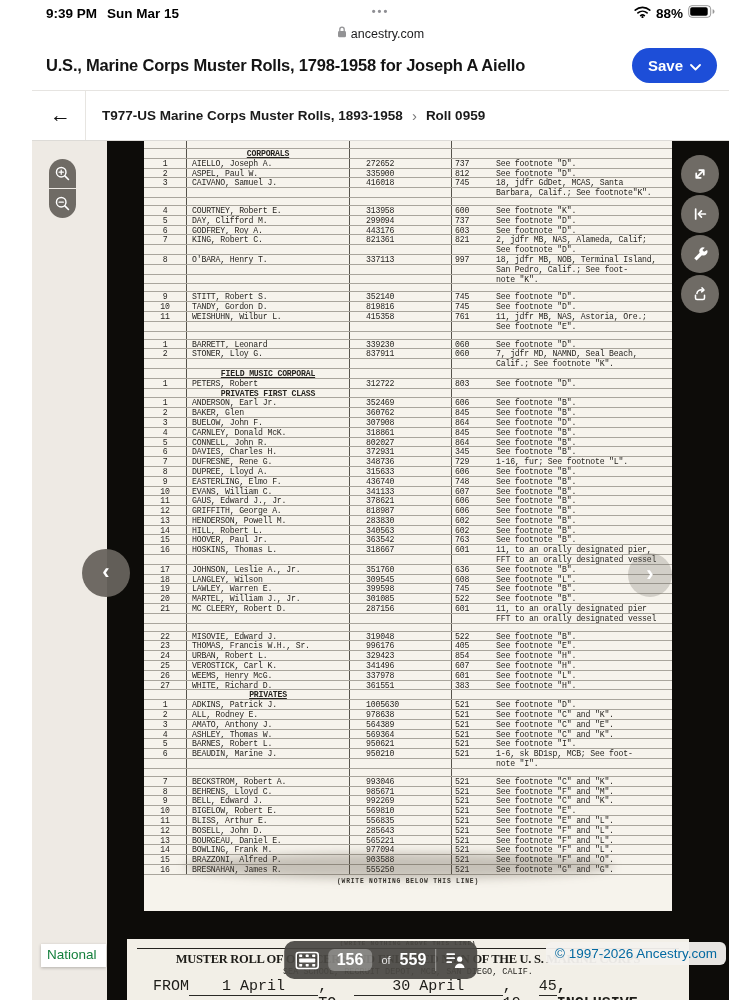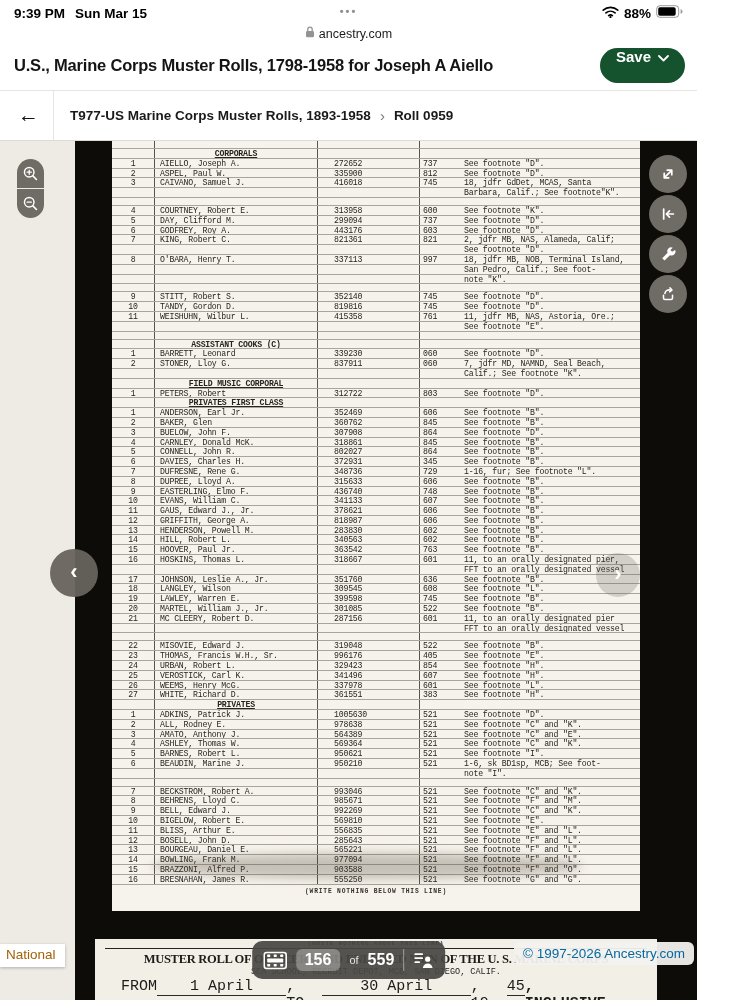--- a/index.html
+++ b/index.html
@@ -1,29 +1,29 @@
 <!DOCTYPE html>
 <html><head>
 <meta charset="utf-8">
 <style>
   html,body{margin:0;padding:0;background:#fff;}
-  .app{position:relative;width:697px;height:1000px;overflow:hidden;font-family:"Liberation Sans",sans-serif;background:#fff;}
+  .app{position:relative;width:697px;height:1000px;overflow:hidden;font-family:"Liberation Sans",sans-serif;background:#fff;padding-left:32px;}
 
   
   .statusbar{position:relative;height:22px;display:flex;align-items:center;justify-content:space-between;padding:2px 14px 0 14px;font-size:13.5px;font-weight:600;color:#000;}
   .status-left{display:flex;gap:10px;}
   .status-center{position:absolute;left:50%;top:5px;transform:translateX(-50%);color:#8e8e93;font-size:11px;letter-spacing:2px;font-weight:700;}
   .status-right{display:flex;align-items:center;gap:5px;}
   .urlbar{height:17px;display:flex;align-items:flex-end;justify-content:center;gap:4px;font-size:12.5px;color:#1c1c1e;font-weight:400;}
   .urlbar svg{opacity:.65}
 
   
   .titlebar{height:49px;display:flex;align-items:center;justify-content:space-between;padding:0 12px 0 14px;border-bottom:1px solid #e6e4e1;}
   .page-title{font-size:16.5px;font-weight:700;color:#141414;letter-spacing:-.2px;}
-  .save-btn{display:flex;gap:7px;background:#14532d;color:#fff;border:none;border-radius:18px;height:35px;padding:0 16px;font-size:15px;font-weight:600;font-family:"Liberation Sans",sans-serif;cursor:pointer;}
+  .save-btn{display:flex;align-items:center;gap:7px;background:#1d4ed8;color:#fff;border:none;border-radius:18px;height:35px;padding:0 16px;font-size:15px;font-weight:600;font-family:"Liberation Sans",sans-serif;cursor:pointer;}
 
   
   .crumbbar{height:49px;display:flex;align-items:center;border-bottom:1px solid #dddbd7;}
   .back-arrow{font-size:21px;color:#111;padding:0 14px 2px 18px;cursor:pointer;}
   .crumb-divider{width:1px;align-self:stretch;background:#e7e5e1;}
   .crumb-text{margin-left:16px;font-size:13.5px;font-weight:700;color:#1a1a1a;display:flex;align-items:center;gap:9px;}
   .crumb-sep{color:#777;font-weight:400;font-size:15px;}
 
   
   .viewer{position:relative;height:862px;background:#eeeae4;overflow:hidden;}
@@ -68,21 +68,21 @@
   .nav-next{position:absolute;right:57px;top:412px;width:44px;height:44px;border-radius:50%;background:rgba(103,99,93,.25);border:none;color:#fff;font-size:22px;cursor:pointer;display:flex;align-items:center;justify-content:center;padding:0 0 2px 0;}
   .nav-prev span,.nav-next span{font-family:"Liberation Sans",sans-serif;font-weight:700;}
 
   .pager{position:absolute;left:50%;top:800px;transform:translateX(-50%);height:38px;background:rgba(73,71,67,.93);border-radius:10px;display:flex;align-items:center;gap:9px;padding:0 11px;color:#fff;}
   .pager .count-box{background:rgba(255,255,255,.30);border-radius:6px;padding:2px 9px;font-size:16px;font-weight:700;}
   .pager .of{font-size:11px;opacity:.85;}
   .pager .total{font-size:16px;font-weight:700;}
   .pager .pdiv{width:1px;height:22px;background:rgba(255,255,255,.45);}
   .pager button{background:none;border:none;color:#fff;padding:0;display:flex;align-items:center;cursor:pointer;}
 
-  .nat-label{position:absolute;left:0;top:803px;background:#fff;color:#a16207;font-size:13.5px;padding:3px 9px 5px 6px;box-shadow:0 1px 3px rgba(0,0,0,.25);}
+  .nat-label{position:absolute;left:9px;top:803px;background:#fff;color:#15803d;font-size:13.5px;padding:3px 9px 5px 6px;box-shadow:0 1px 3px rgba(0,0,0,.25);}
   .copyright{position:absolute;right:3px;top:801px;background:rgba(243,241,238,.95);border-radius:6px;color:#0369a1;font-size:13.5px;padding:4px 9px;}
 </style>
 </head>
 <body>
 
 <div class="app">
 
   <div class="statusbar">
     <div class="status-left">
       <span>9:39 PM</span>
@@ -310,27 +310,20 @@
           </div>
 
           <div class="line t-b">
             <span class="c no"></span>
             <span class="c name"></span>
             <span class="c num"></span>
             <span class="c code"></span>
             <span class="c rem"></span>
           </div>
 
-          <div class="line t-s">
-            <span class="c no"></span>
-            <span class="c name">ASSISTANT COOKS (C)</span>
-            <span class="c num"></span>
-            <span class="c code"></span>
-            <span class="c rem"></span>
-          </div>
 
           <div class="line t-r">
             <span class="c no">1</span>
             <span class="c name">BARRETT, Leonard</span>
             <span class="c num">339230</span>
             <span class="c code">060</span>
             <span class="c rem">See footnote "D".</span>
           </div>
 
           <div class="line t-r">

